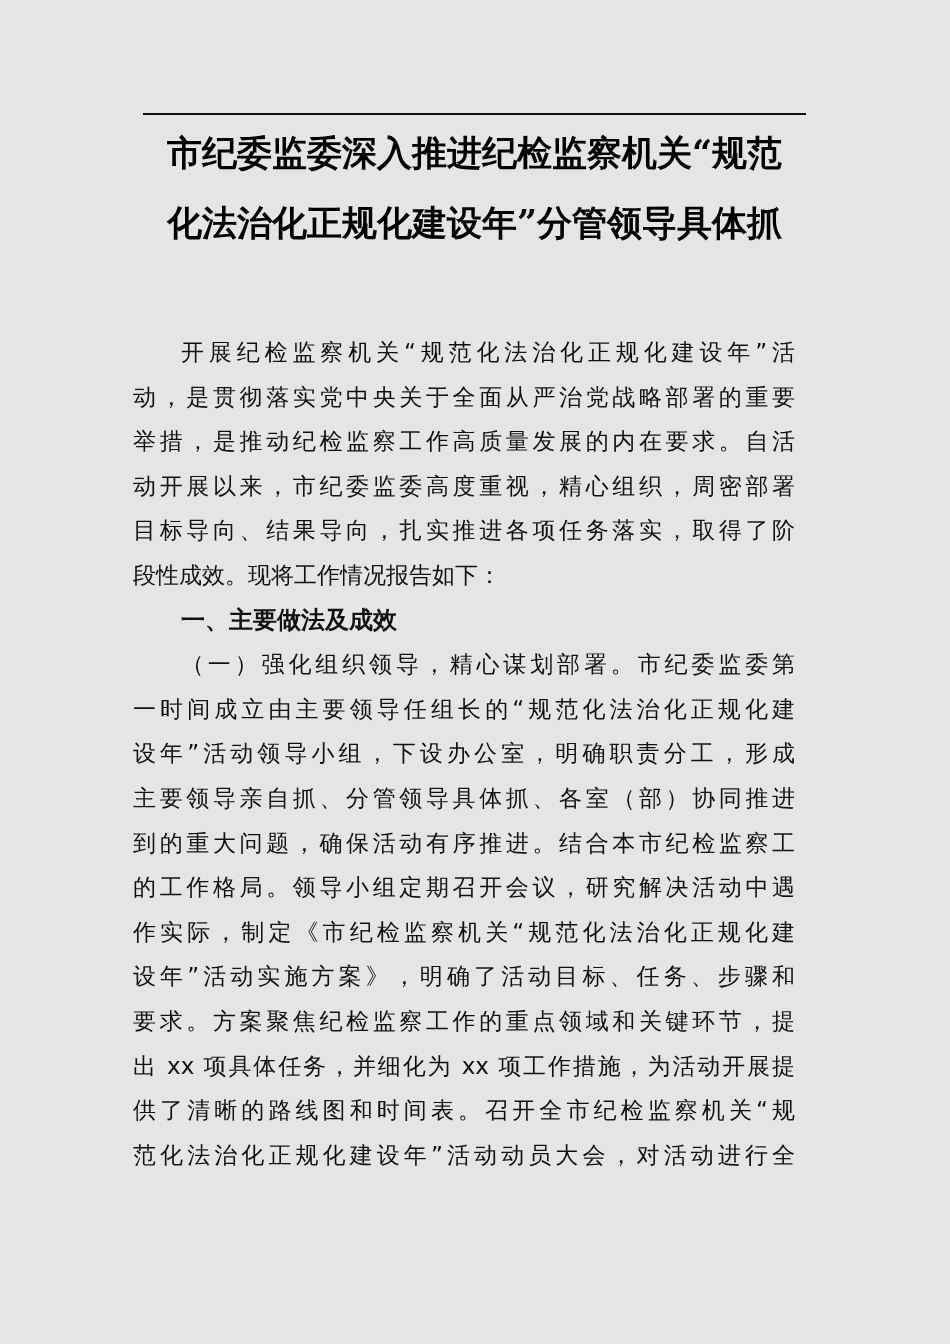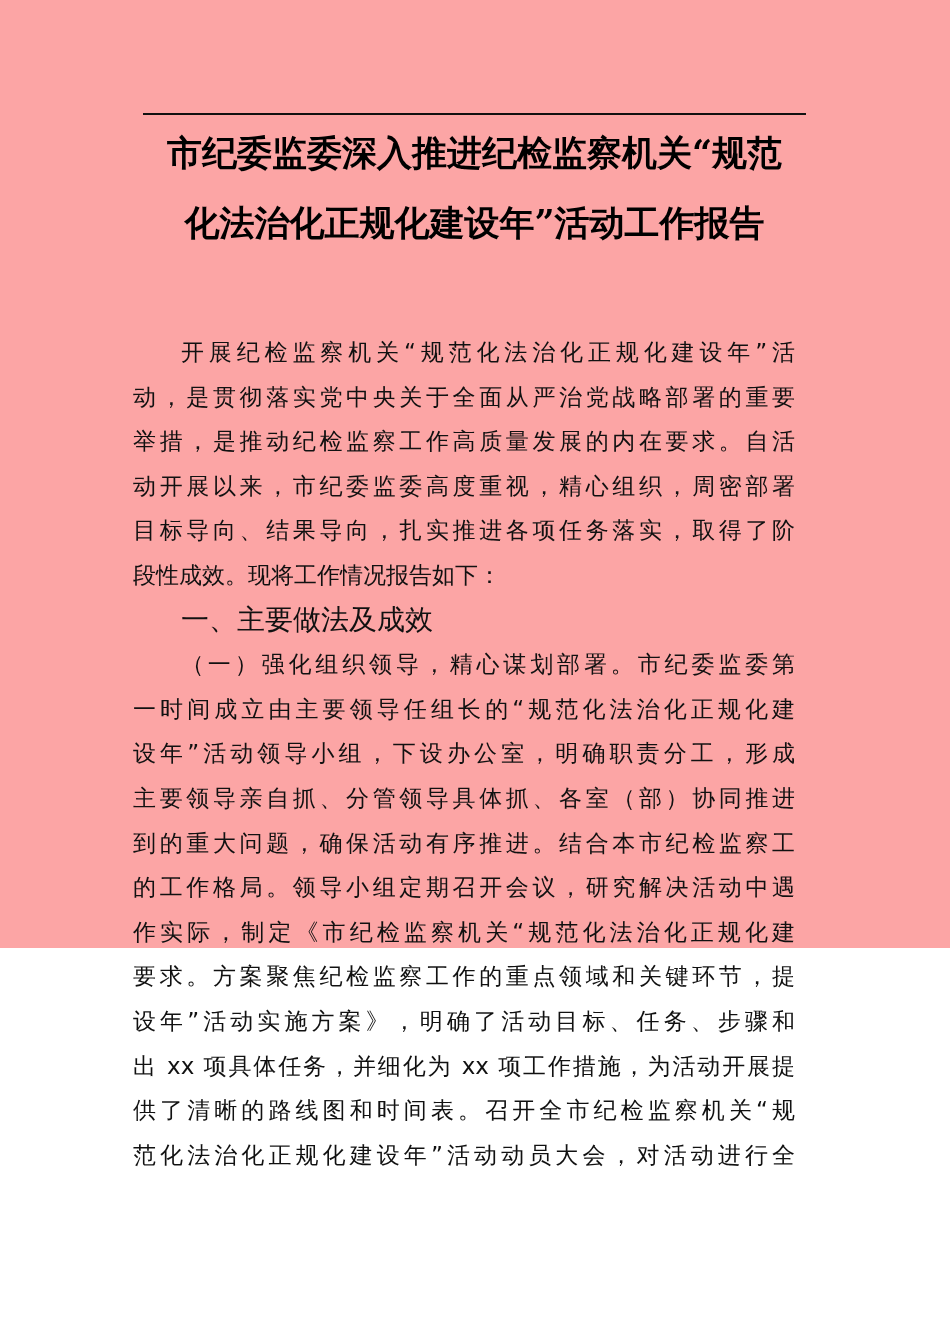--- a/index.html
+++ b/index.html
@@ -1,62 +1,62 @@
 <!DOCTYPE html>
 <html><head>
 <meta charset="utf-8">
 <style>
   html, body { margin: 0; padding: 0; background: #ffffff; }
   body { width: 950px; height: 1344px; position: relative; overflow: hidden; }
-  .page { position: absolute; left: 0; top: 0; width: 950px; height: 948px; background: #fca5a5; }
+  .page { position: absolute; left: 0; top: 0; width: 950px; height: 1344px; background: #e5e5e5; }
   .rule { position: absolute; left: 143px; top: 113px; width: 663px; height: 2px; background: #111; }
   .title {
     position: absolute; left: 143px; width: 663px; text-align: center;
     font-family: "DejaVu Serif", "Liberation Serif", serif; font-weight: bold;
     font-size: 35px; color: #000; line-height: 70px; top: 118px; white-space: nowrap;
     letter-spacing: 0px;
   }
   .title div { height: 70px; }
   .body {
     position: absolute; left: 133px; top: 330px; width: 662px;
     font-family: "DejaVu Sans", "Liberation Sans", sans-serif;
     font-size: 23px; color: #111; line-height: 44.6px;
   }
   .line { height: 44.6px; white-space: nowrap; text-align: justify; text-align-last: justify; }
   .line.last { text-align-last: left; }
   .line.indent { padding-left: 48px; }
-  .heading { font-weight: normal; padding-left: 48px; text-align-last: left; font-size: 28px; }
+  .heading { font-weight: bold; padding-left: 48px; text-align-last: left; font-size: 24px; }
 </style>
 </head>
 <body>
 
 <div class="page">
   <div class="rule"></div>
 
   <div class="title">
     <div>市纪委监委深入推进纪检监察机关“规范</div>
-    <div>化法治化正规化建设年”活动工作报告</div>
+    <div>化法治化正规化建设年”分管领导具体抓</div>
   </div>
 
   <div class="body">
     <div class="line indent">开展纪检监察机关“规范化法治化正规化建设年”活</div>
     <div class="line">动，是贯彻落实党中央关于全面从严治党战略部署的重要</div>
     <div class="line">举措，是推动纪检监察工作高质量发展的内在要求。自活</div>
     <div class="line">动开展以来，市纪委监委高度重视，精心组织，周密部署</div>
     <div class="line">目标导向、结果导向，扎实推进各项任务落实，取得了阶</div>
     <div class="line last">段性成效。现将工作情况报告如下：</div>
 
     <div class="line heading">一、主要做法及成效</div>
 
     <div class="line indent">（一）强化组织领导，精心谋划部署。市纪委监委第</div>
     <div class="line">一时间成立由主要领导任组长的“规范化法治化正规化建</div>
     <div class="line">设年”活动领导小组，下设办公室，明确职责分工，形成</div>
     <div class="line">主要领导亲自抓、分管领导具体抓、各室（部）协同推进</div>
     <div class="line">到的重大问题，确保活动有序推进。结合本市纪检监察工</div>
     <div class="line">的工作格局。领导小组定期召开会议，研究解决活动中遇</div>
     <div class="line">作实际，制定《市纪检监察机关“规范化法治化正规化建</div>
+    <div class="line">设年”活动实施方案》，明确了活动目标、任务、步骤和</div>
     <div class="line">要求。方案聚焦纪检监察工作的重点领域和关键环节，提</div>
-    <div class="line">设年”活动实施方案》，明确了活动目标、任务、步骤和</div>
     <div class="line">出 xx 项具体任务，并细化为 xx 项工作措施，为活动开展提</div>
     <div class="line">供了清晰的路线图和时间表。召开全市纪检监察机关“规</div>
     <div class="line">范化法治化正规化建设年”活动动员大会，对活动进行全</div>
   </div>
 </div>
 
 </body></html>

